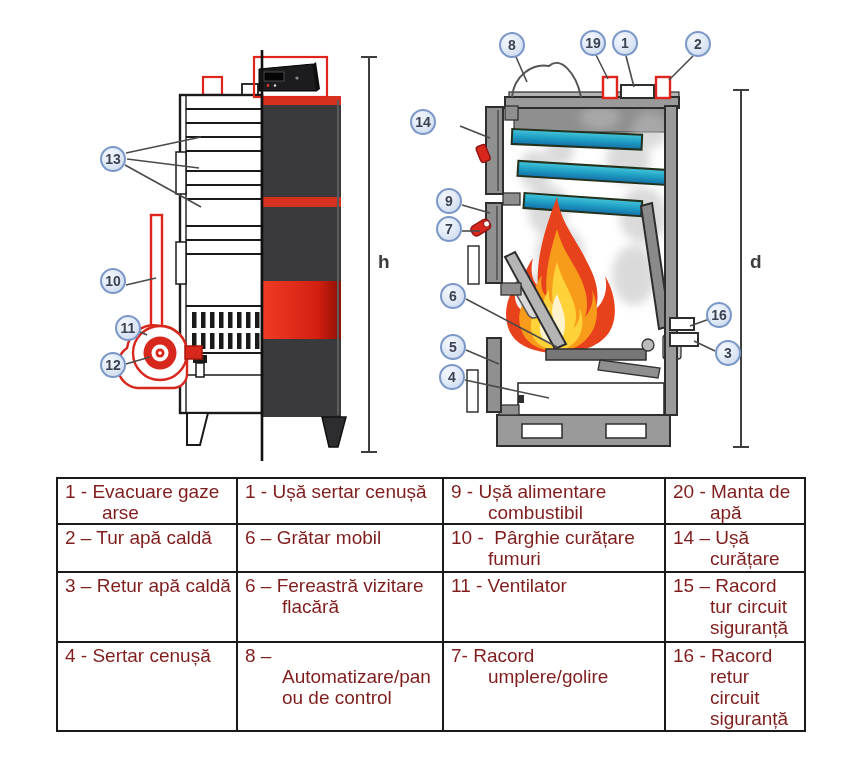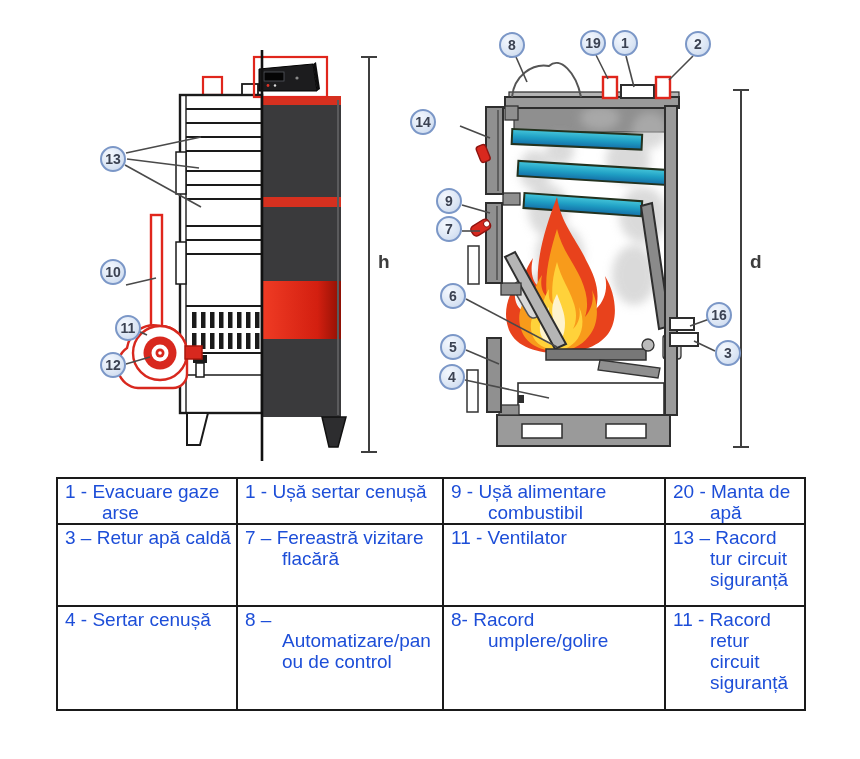--- a/index.html
+++ b/index.html
@@ -6,22 +6,22 @@
   body{width:860px;height:759px;position:relative;font-family:"Liberation Sans",sans-serif;overflow:hidden;}
   .stage{position:absolute;left:0;top:0;width:860px;height:470px;}
   .stage svg{position:absolute;left:0;top:0;}
   .callout{position:absolute;width:26px;height:26px;border-radius:50%;
     border:2px solid #7b97c7;background:radial-gradient(circle at 35% 30%, #f4f8fe 0%, #dde7f5 55%, #c6d5ec 100%);
     box-sizing:border-box;display:flex;align-items:center;justify-content:center;
     font-size:14px;font-weight:600;color:#3b4252;line-height:1;}
   .dimlabel{position:absolute;font-size:19px;font-weight:700;color:#3d3d3d;}
   table.legend{position:absolute;left:56px;top:477px;border-collapse:collapse;table-layout:fixed;width:748px;}
   table.legend td{border:2px solid #1a1a1a;vertical-align:top;padding:2px 5px 0 7px;
-    font-size:19px;line-height:21px;color:#1d4ed8;white-space:pre-wrap;overflow:hidden;}
-  tr.r1{height:43px;} tr.r2{height:48px;} tr.r3{height:82px;} tr.r4{height:104px;}
+    font-size:19px;line-height:21px;color:#7f1d1d;white-space:pre-wrap;overflow:hidden;}
+  tr.r1{height:43px;} tr.r2{height:48px;} tr.r3{height:70px;} tr.r4{height:89px;}
 </style>
 </head>
 <body>
 
 <div class="stage">
 <svg width="860" height="470" viewBox="0 0 860 470">
   <defs>
     <linearGradient id="teal" x1="0" y1="0" x2="0" y2="1">
       <stop offset="0" stop-color="#45c6da"></stop>
           <stop offset="0.5" stop-color="#1f9fc4"></stop>
@@ -242,21 +242,21 @@
 
 <div class="callout" style="left:612px;top:30px">1</div>
 <div class="callout" style="left:685px;top:31px">2</div>
 <div class="callout" style="left:715px;top:340px">3</div>
 <div class="callout" style="left:439px;top:364px">4</div>
 <div class="callout" style="left:440px;top:334px">5</div>
 <div class="callout" style="left:440px;top:283px">6</div>
 <div class="callout" style="left:436px;top:216px">7</div>
 <div class="callout" style="left:499px;top:32px">8</div>
 <div class="callout" style="left:436px;top:188px">9</div>
-<div class="callout" style="left:100px;top:259px">10</div>
+<div class="callout" style="left:100px;top:268px">10</div>
 <div class="callout" style="left:115px;top:315px">11</div>
 <div class="callout" style="left:100px;top:352px">12</div>
 <div class="callout" style="left:100px;top:146px">13</div>
 <div class="callout" style="left:410px;top:109px">14</div>
 <div class="callout" style="left:580px;top:30px">19</div>
 <div class="callout" style="left:706px;top:302px">16</div>
 
 <div class="dimlabel" style="left:378px;top:251px">h</div>
 <div class="dimlabel" style="left:750px;top:251px">d</div>
 </div>
@@ -271,35 +271,43 @@
   <tbody>
       <tr class="r1">
     <td>1 - Evacuare gaze
        arse</td>
     <td>1 - Ușă sertar cenușă</td>
     <td>9 - Ușă alimentare
        combustibil</td>
     <td>20 - Manta de
        apă</td>
   </tr>
+  <tr class="r2">
+    <td>2 – Tur apă caldă</td>
+    <td>6 – Grătar mobil</td>
+    <td>10 -  Pârghie curățare
+       fumuri</td>
+    <td>14 – Ușă
+       curățare</td>
+  </tr>
   <tr class="r3">
     <td>3 – Retur apă caldă</td>
-    <td>7 – Fereastră vizitare
+    <td>6 – Fereastră vizitare
        flacără</td>
     <td>11 - Ventilator</td>
-    <td>13 – Racord
+    <td>15 – Racord
        tur circuit
        siguranță</td>
   </tr>
   <tr class="r4">
     <td>4 - Sertar cenușă</td>
     <td>8 –
        Automatizare/pan
        ou de control</td>
-    <td>8- Racord
+    <td>7- Racord
        umplere/golire</td>
-    <td>11 - Racord
+    <td>16 - Racord
        retur
        circuit
        siguranță</td>
   </tr>
 </tbody>
   </table>
 
 </body></html>

